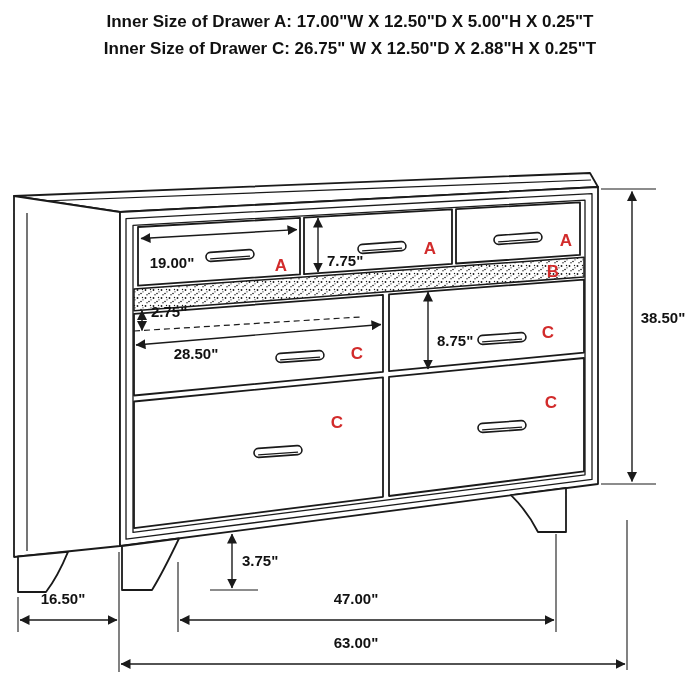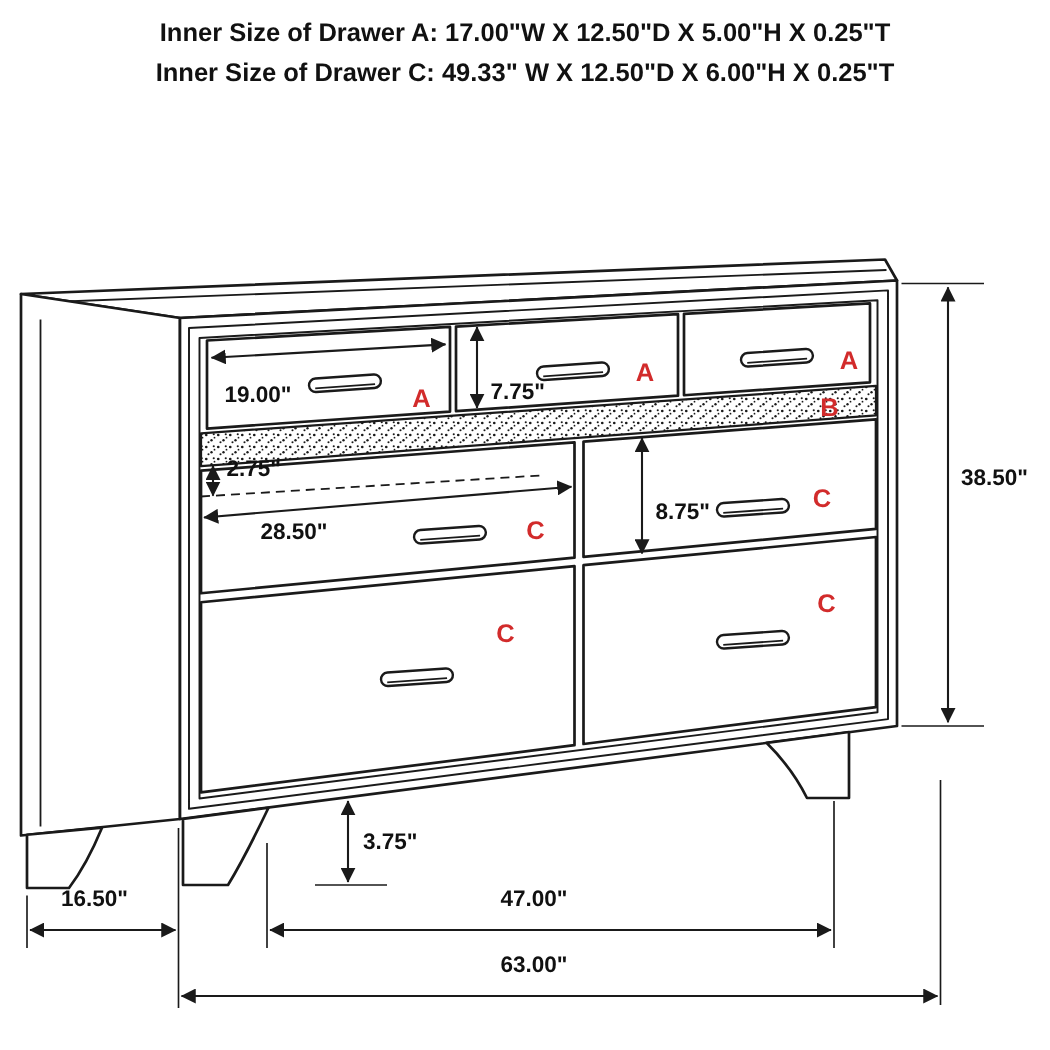--- a/index.html
+++ b/index.html
@@ -20,21 +20,21 @@
   .sparkle{fill:url(#stip);stroke:var(--line,#1a1a1a);stroke-width:1.5;stroke-linejoin:round;}
   .handle{fill:#fff;stroke:var(--line,#1a1a1a);stroke-width:1.6;}
   text.dim{font:700 15px "Liberation Sans",sans-serif;fill:var(--txt,#111);}
   text.lbl{font:700 17px "Liberation Sans",sans-serif;fill:var(--red,#d22b2b);}
 </style>
 </head>
 <body>
 
 <div class="header">
   <div class="hdr-line">Inner Size of Drawer A: 17.00"W X 12.50"D X 5.00"H X 0.25"T</div>
-  <div class="hdr-line">Inner Size of Drawer C: 49.33" W X 12.50"D X 6.00"H X 0.25"T</div>
+  <div class="hdr-line">Inner Size of Drawer C: 26.75" W X 12.50"D X 2.88"H X 0.25"T</div>
 </div>
 
 <svg width="700" height="700" viewBox="0 0 700 700">
   <defs>
     <marker id="ah" viewBox="0 0 10 10" refX="9.5" refY="5" markerWidth="10" markerHeight="10" markerUnits="userSpaceOnUse" orient="auto-start-reverse">
       <path d="M0,0 L10,5 L0,10 z" fill="#1a1a1a"></path>
     </marker>
     <pattern id="stip" width="8" height="8" patternUnits="userSpaceOnUse">
       <rect width="8" height="8" fill="#ffffff"></rect>
       <circle cx="1.5" cy="2" r="0.9" fill="#1a1a1a"></circle>

